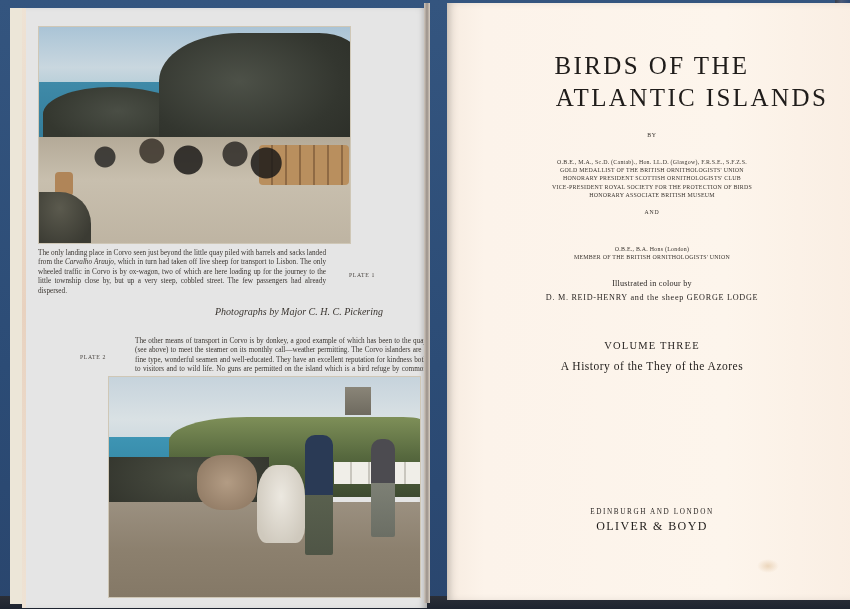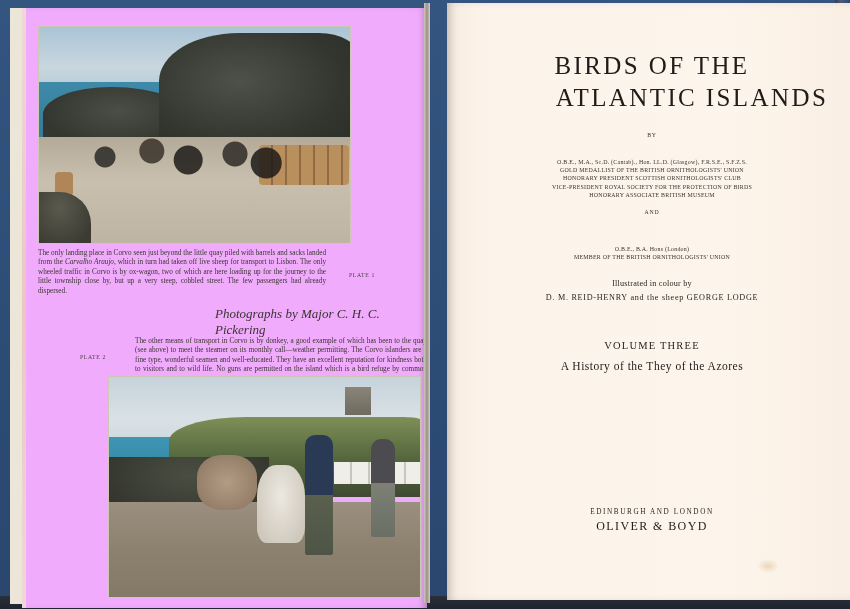--- a/index.html
+++ b/index.html
@@ -24,21 +24,21 @@
     }
 
     
     .left-underpage {
       position: absolute; left: 10px; top: 8px; width: 15px; height: 596px;
       background: #ece6d8;
       border-right: 1px solid #d8cfbf;
     }
     .left-page {
       position: absolute; left: 22px; top: 8px; width: 405px; height: 600px;
-      background: #f0abfc;
+      background: #e5e5e5;
       box-shadow: inset -6px 0 8px -4px rgba(0,0,0,0.18);
     }
     .left-page .fold-shadow {
       position: absolute; right: 0; top: 0; width: 8px; height: 100%;
       background: linear-gradient(90deg, rgba(0,0,0,0) 0%, rgba(0,0,0,0.10) 100%);
     }
     .left-page .edge-stain {
       position: absolute; left: 0; top: 0; width: 4px; height: 100%;
       background: linear-gradient(180deg, #f1e2d0 0%, #e9cdb6 50%, #f1e2d0 100%);
       opacity: 0.8;
@@ -84,21 +84,21 @@
       font-size: 7.2px; line-height: 9.4px; color: #3a3530;
       text-align: justify;
     }
     .caption-1 i, .caption-2 i { font-style: italic; }
     .plate-1-label {
       position: absolute; left: 327px; top: 264px;
       font-size: 5.8px; letter-spacing: 0.6px; color: #4a4540;
     }
     .credit {
       position: absolute; left: 193px; top: 298px;
-      font-size: 13px; font-style: italic; color: #3a3530;
+      font-size: 10px; font-style: italic; color: #3a3530;
     }
     .plate-2-label {
       position: absolute; left: 58px; top: 346px;
       font-size: 5.8px; letter-spacing: 0.6px; color: #4a4540;
     }
     .caption-2 {
       position: absolute; left: 113px; top: 329px; width: 292px;
       font-size: 7.2px; line-height: 9.4px; color: #3a3530;
       text-align: justify;
     }

